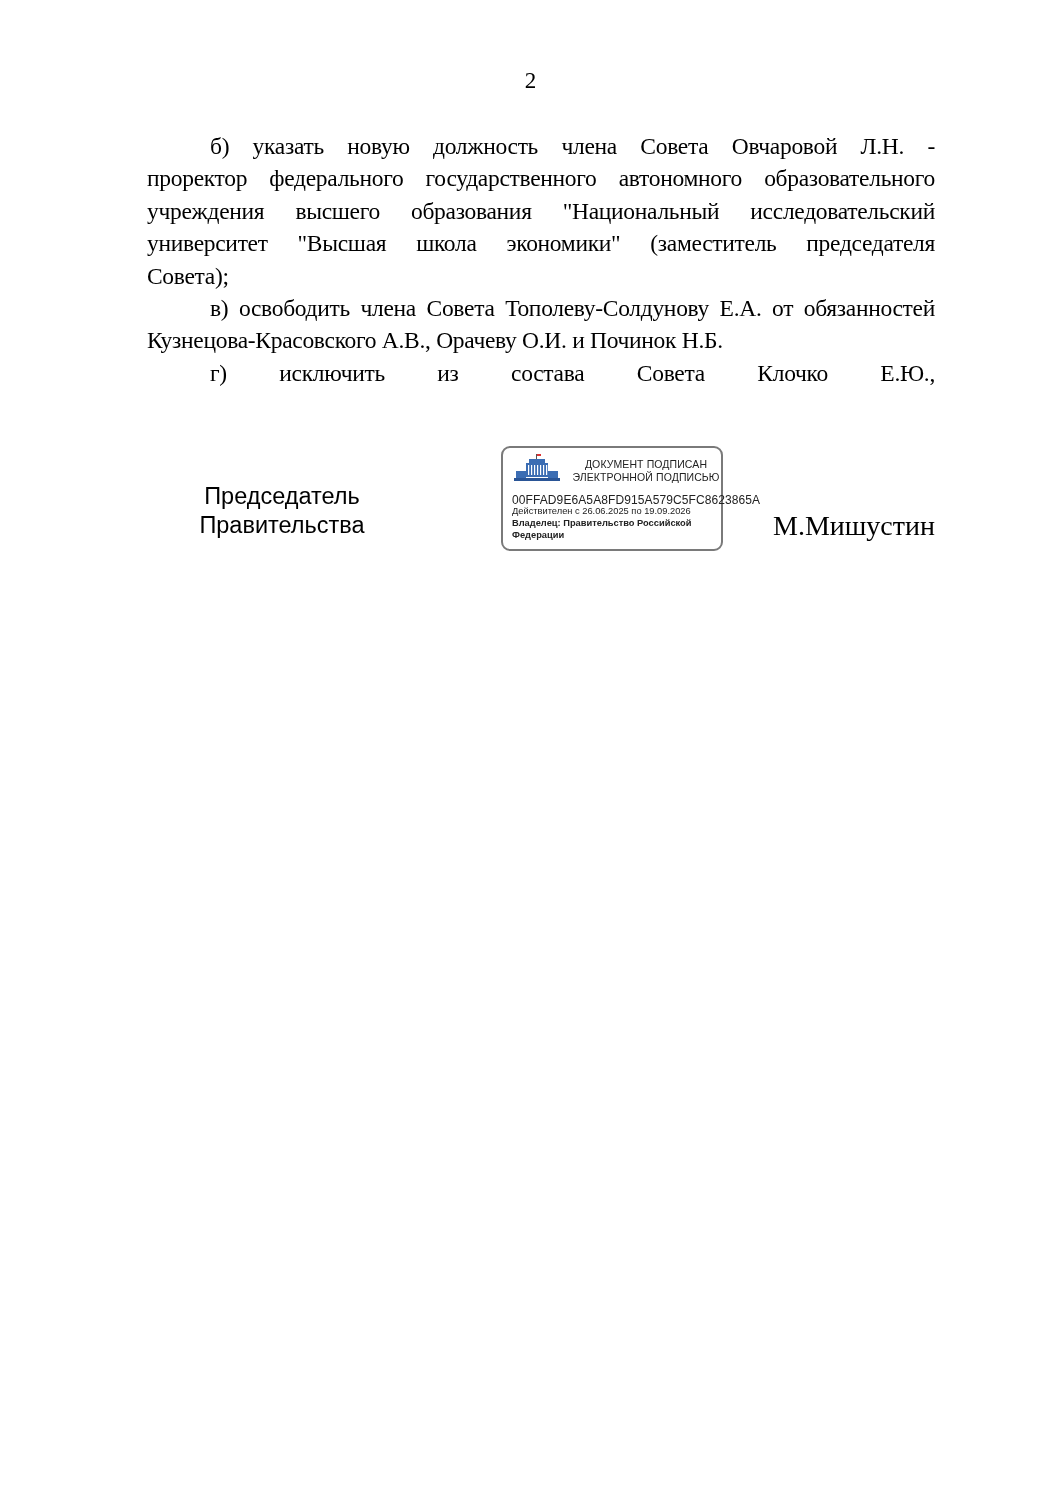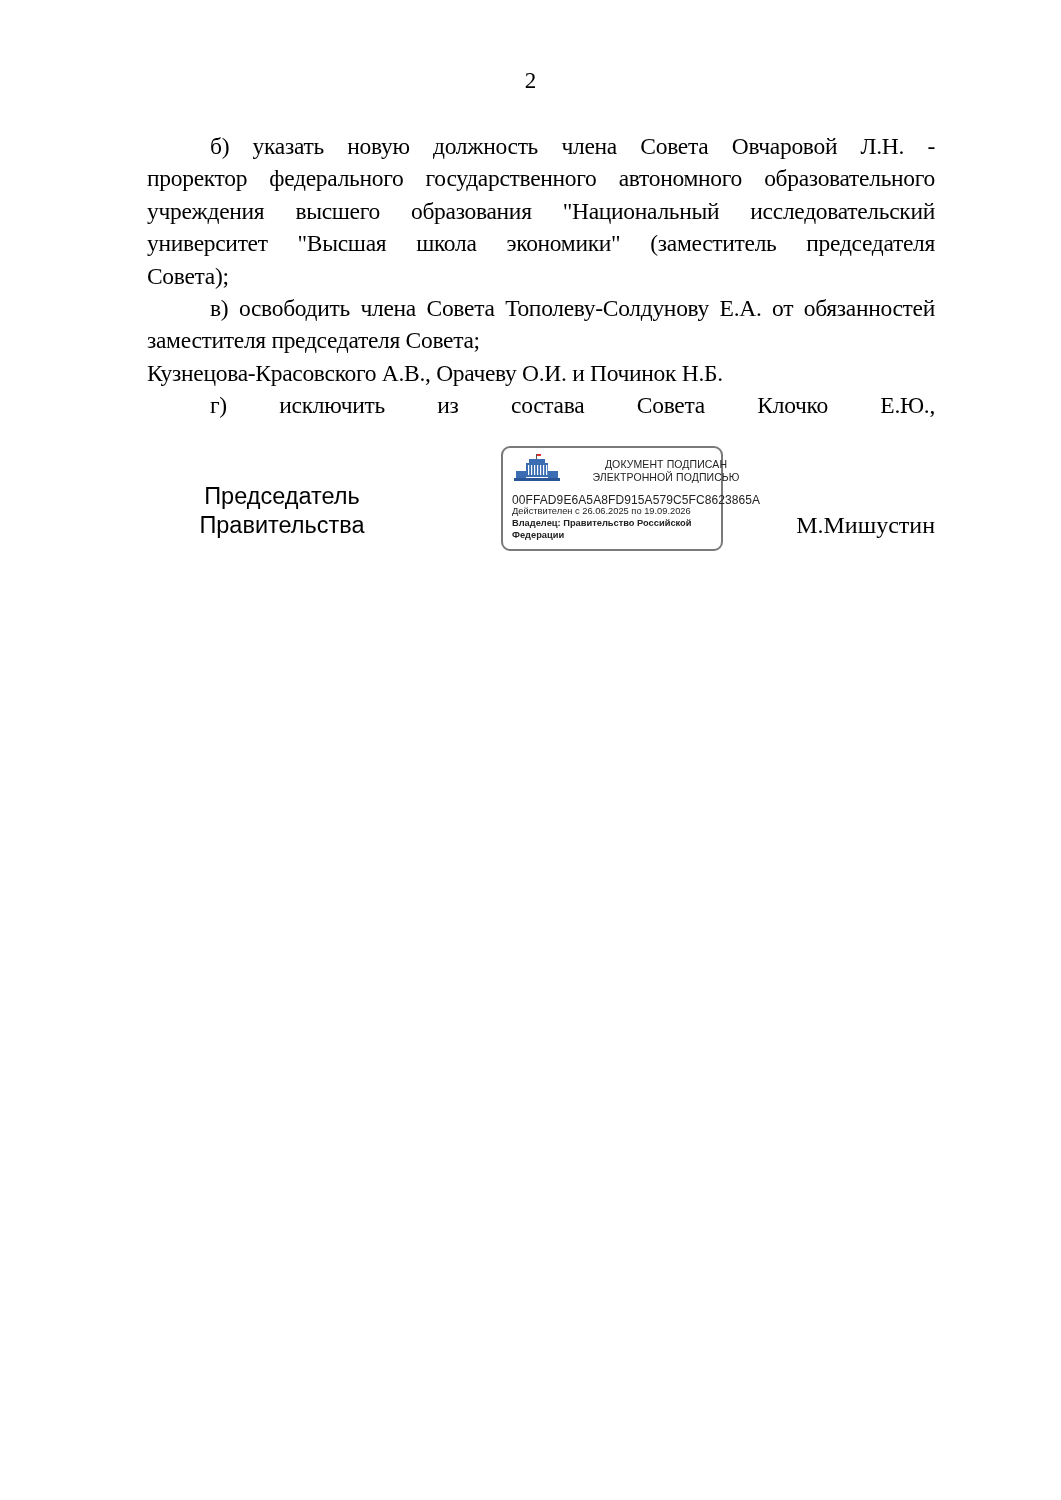--- a/index.html
+++ b/index.html
@@ -16,52 +16,51 @@
     .para { text-align: justify; text-align-last: left; margin: 0; }
     .para .ln { display: block; text-align: justify; text-align-last: justify; white-space: nowrap; margin-left: 20px; }
     .para .ln.last { text-align-last: left; }
     .para .ln.indent { padding-left: 63px; }
     .sig-title {
       position: absolute; left: 127px; top: 482px; width: 310px; text-align: center;
       font-family: Liberation Sans, sans-serif; font-size: 23.5px; line-height: 29px;
     }
     .sig-name {
       position: absolute; right: 126px; top: 511px;
-      font-family: "Liberation Serif", serif; font-size: 24px; line-height: 29px;
+      font-family: "Liberation Serif", serif; font-size: 28px; line-height: 29px;
     }
     .stamp {
       position: absolute; left: 501px; top: 446px; width: 222px; height: 105px;
       border: 2px solid #7a7a7a; border-radius: 9px; box-sizing: border-box;
       font-family: "Liberation Sans", sans-serif; color: #222;
     }
     .stamp .emblem { position: absolute; left: 9px; top: 5px; width: 50px; height: 30px; }
     .stamp .head {
       position: absolute; left: 68px; top: 10px; width: 150px; text-align: center;
-      font-size: 10.5px; line-height: 13px; letter-spacing: 0.1px; margin-left: 20px;
+      font-size: 10.5px; line-height: 13px; letter-spacing: 0.1px;
     }
     .stamp .serial { position: absolute; left: 9px; top: 45px; font-size: 12px; letter-spacing: 0.1px; text-align: right; }
     .stamp .valid { position: absolute; left: 9px; top: 58px; font-size: 9.3px; }
     .stamp .owner { position: absolute; left: 9px; top: 70px; width: 200px; font-size: 9.3px; line-height: 11.5px; font-weight: bold; }
   </style>
 </head>
 <body>
 
 <div class="page-number">2</div>
 
 <div class="body-text">
   <p class="para">
     <span class="ln indent">б) указать новую должность члена Совета Овчаровой Л.Н. -</span>
     <span class="ln">проректор федерального государственного автономного образовательного</span>
     <span class="ln">учреждения высшего образования "Национальный исследовательский</span>
     <span class="ln">университет "Высшая школа экономики" (заместитель председателя</span>
     <span class="ln last">Совета);</span>
   </p>
   <p class="para">
     <span class="ln indent">в) освободить члена Совета Тополеву-Солдунову Е.А. от обязанностей</span>
-    <span class="ln last">заместителя председателя Совета;</span>
   </p>
   <p class="para">
     <span class="ln last">Кузнецова-Красовского А.В., Орачеву О.И. и Починок Н.Б.</span>
     <span class="ln indent">г) исключить из состава Совета Клочко Е.Ю.,</span>
   </p>
 </div>
 
 <div class="sig-title">
   <div>Председатель Правительства</div>
 </div>

